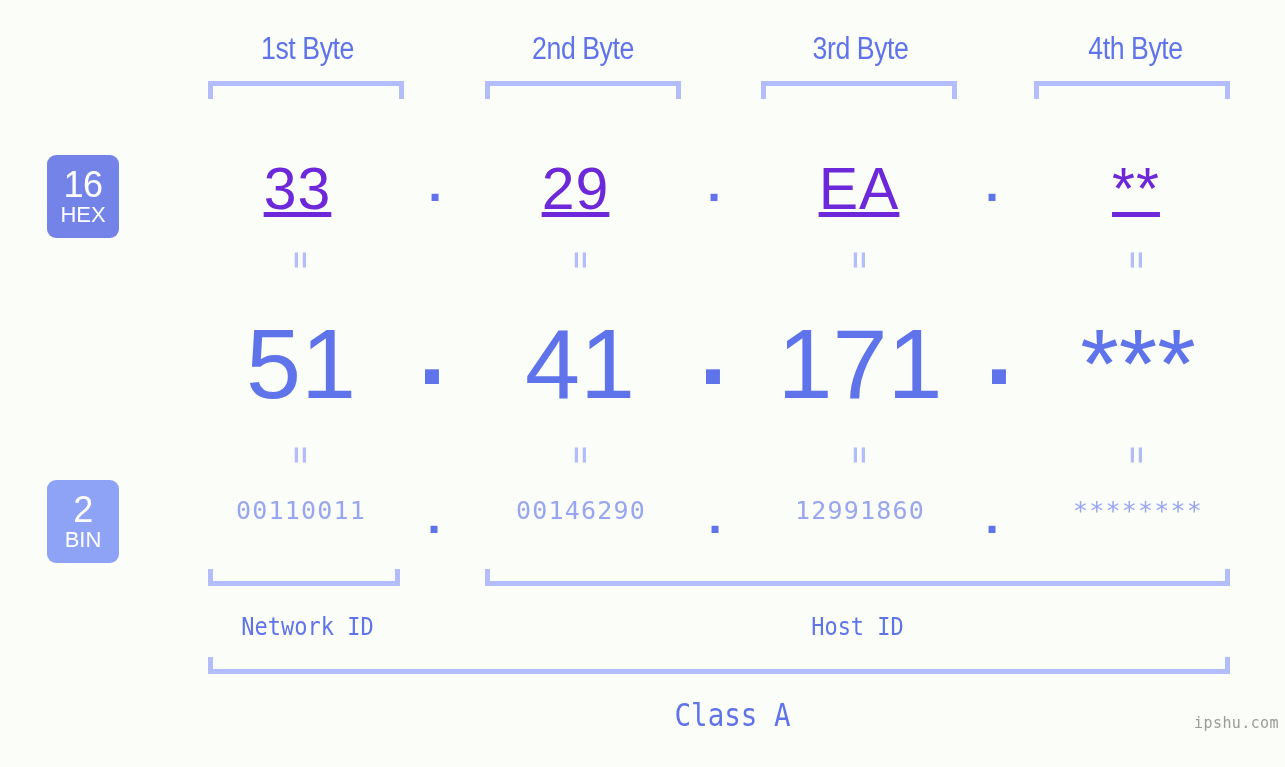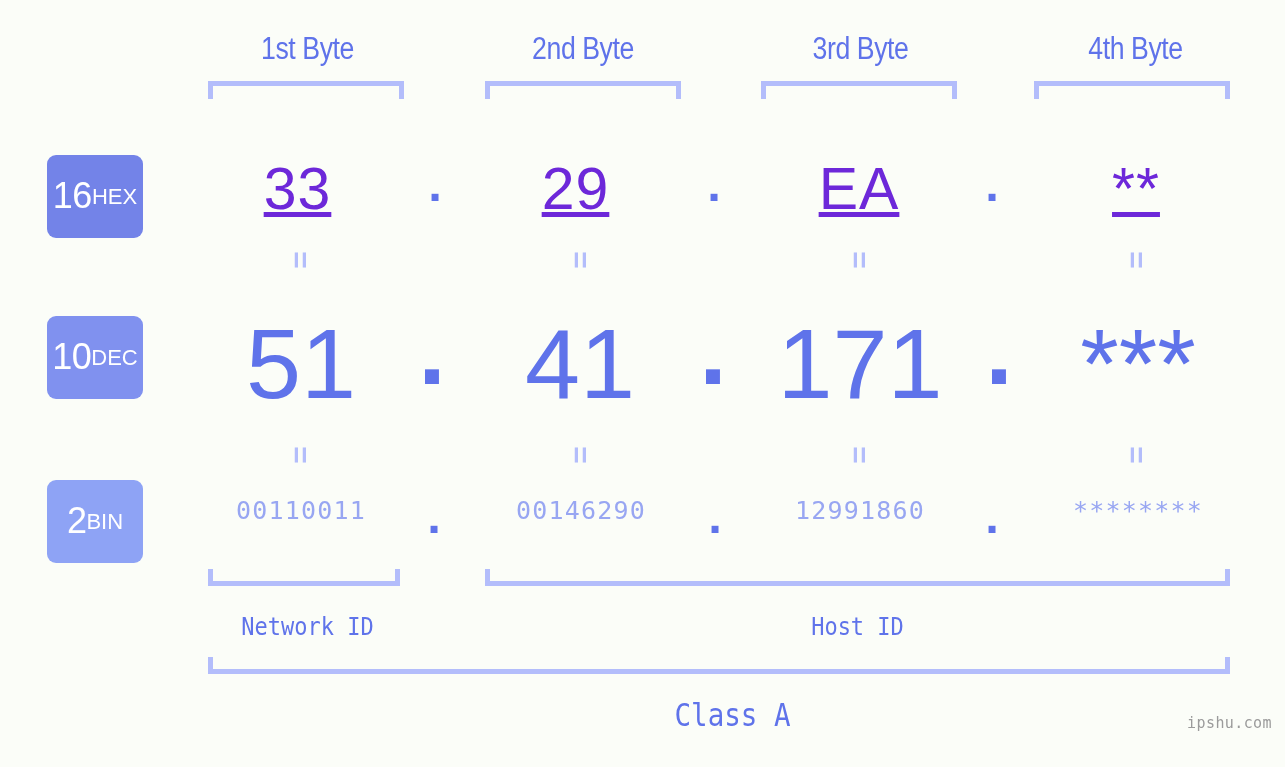--- a/index.html
+++ b/index.html
@@ -51,27 +51,27 @@
     border-bottom: 5px solid #b3bdfb;
     border-left: 5px solid #b3bdfb;
     border-right: 5px solid #b3bdfb;
     box-sizing: border-box;
   }
 
   
   .badge {
     position: absolute;
     left: 47px;
-    width: 96px;
+    width: 72px;
     border-radius: 9px;
     color: #ffffff;
     text-align: center;
     box-sizing: border-box;
     display: flex;
-    flex-direction: row;
+    flex-direction: column;
     align-items: center;
     justify-content: center;
     line-height: 1;
     user-select: none;
   }
   .badge .num {
     font-size: 36px;
     font-weight: 400;
     letter-spacing: -0.5px;
     margin-bottom: 1px;
@@ -184,21 +184,21 @@
     font-size: 32px;
     color: #5f73ea;
     top: 696px;
     text-align: center;
     white-space: nowrap;
     transform: scaleX(0.86);
   }
 
   .watermark {
     position: absolute;
-    right: 13px;
+    right: 6px;
     top: 714px;
     font-family: "DejaVu Sans Mono", "Liberation Mono", monospace;
     font-size: 15px;
     color: #9b9b9b;
     letter-spacing: 0.4px;
   }
 </style>
 </head>
 <body>
 
@@ -210,24 +210,20 @@
   <div class="byte-label" style="left:1023px; width:225px;">4th Byte</div>
 
   <div class="bracket-top" style="left:208px; width:196px;"></div>
   <div class="bracket-top" style="left:485px; width:196px;"></div>
   <div class="bracket-top" style="left:761px; width:196px;"></div>
   <div class="bracket-top" style="left:1034px; width:196px;"></div>
 
   <div class="badge" id="badge-hex">
     <span class="num">16</span>
     <span class="nm">HEX</span>
-  </div>
-  <div class="badge" id="badge-dec">
-    <span class="num">10</span>
-    <span class="nm">DEC</span>
   </div>
   <div class="badge" id="badge-bin">
     <span class="num">2</span>
     <span class="nm">BIN</span>
   </div>
 
   <div class="row">
     <div class="cell hex-val" style="left:190px; width:215px;">33</div>
     <div class="cell hex-dot" style="left:405px; width:60px;">.</div>
     <div class="cell hex-val" style="left:468px; width:215px;">29</div>

